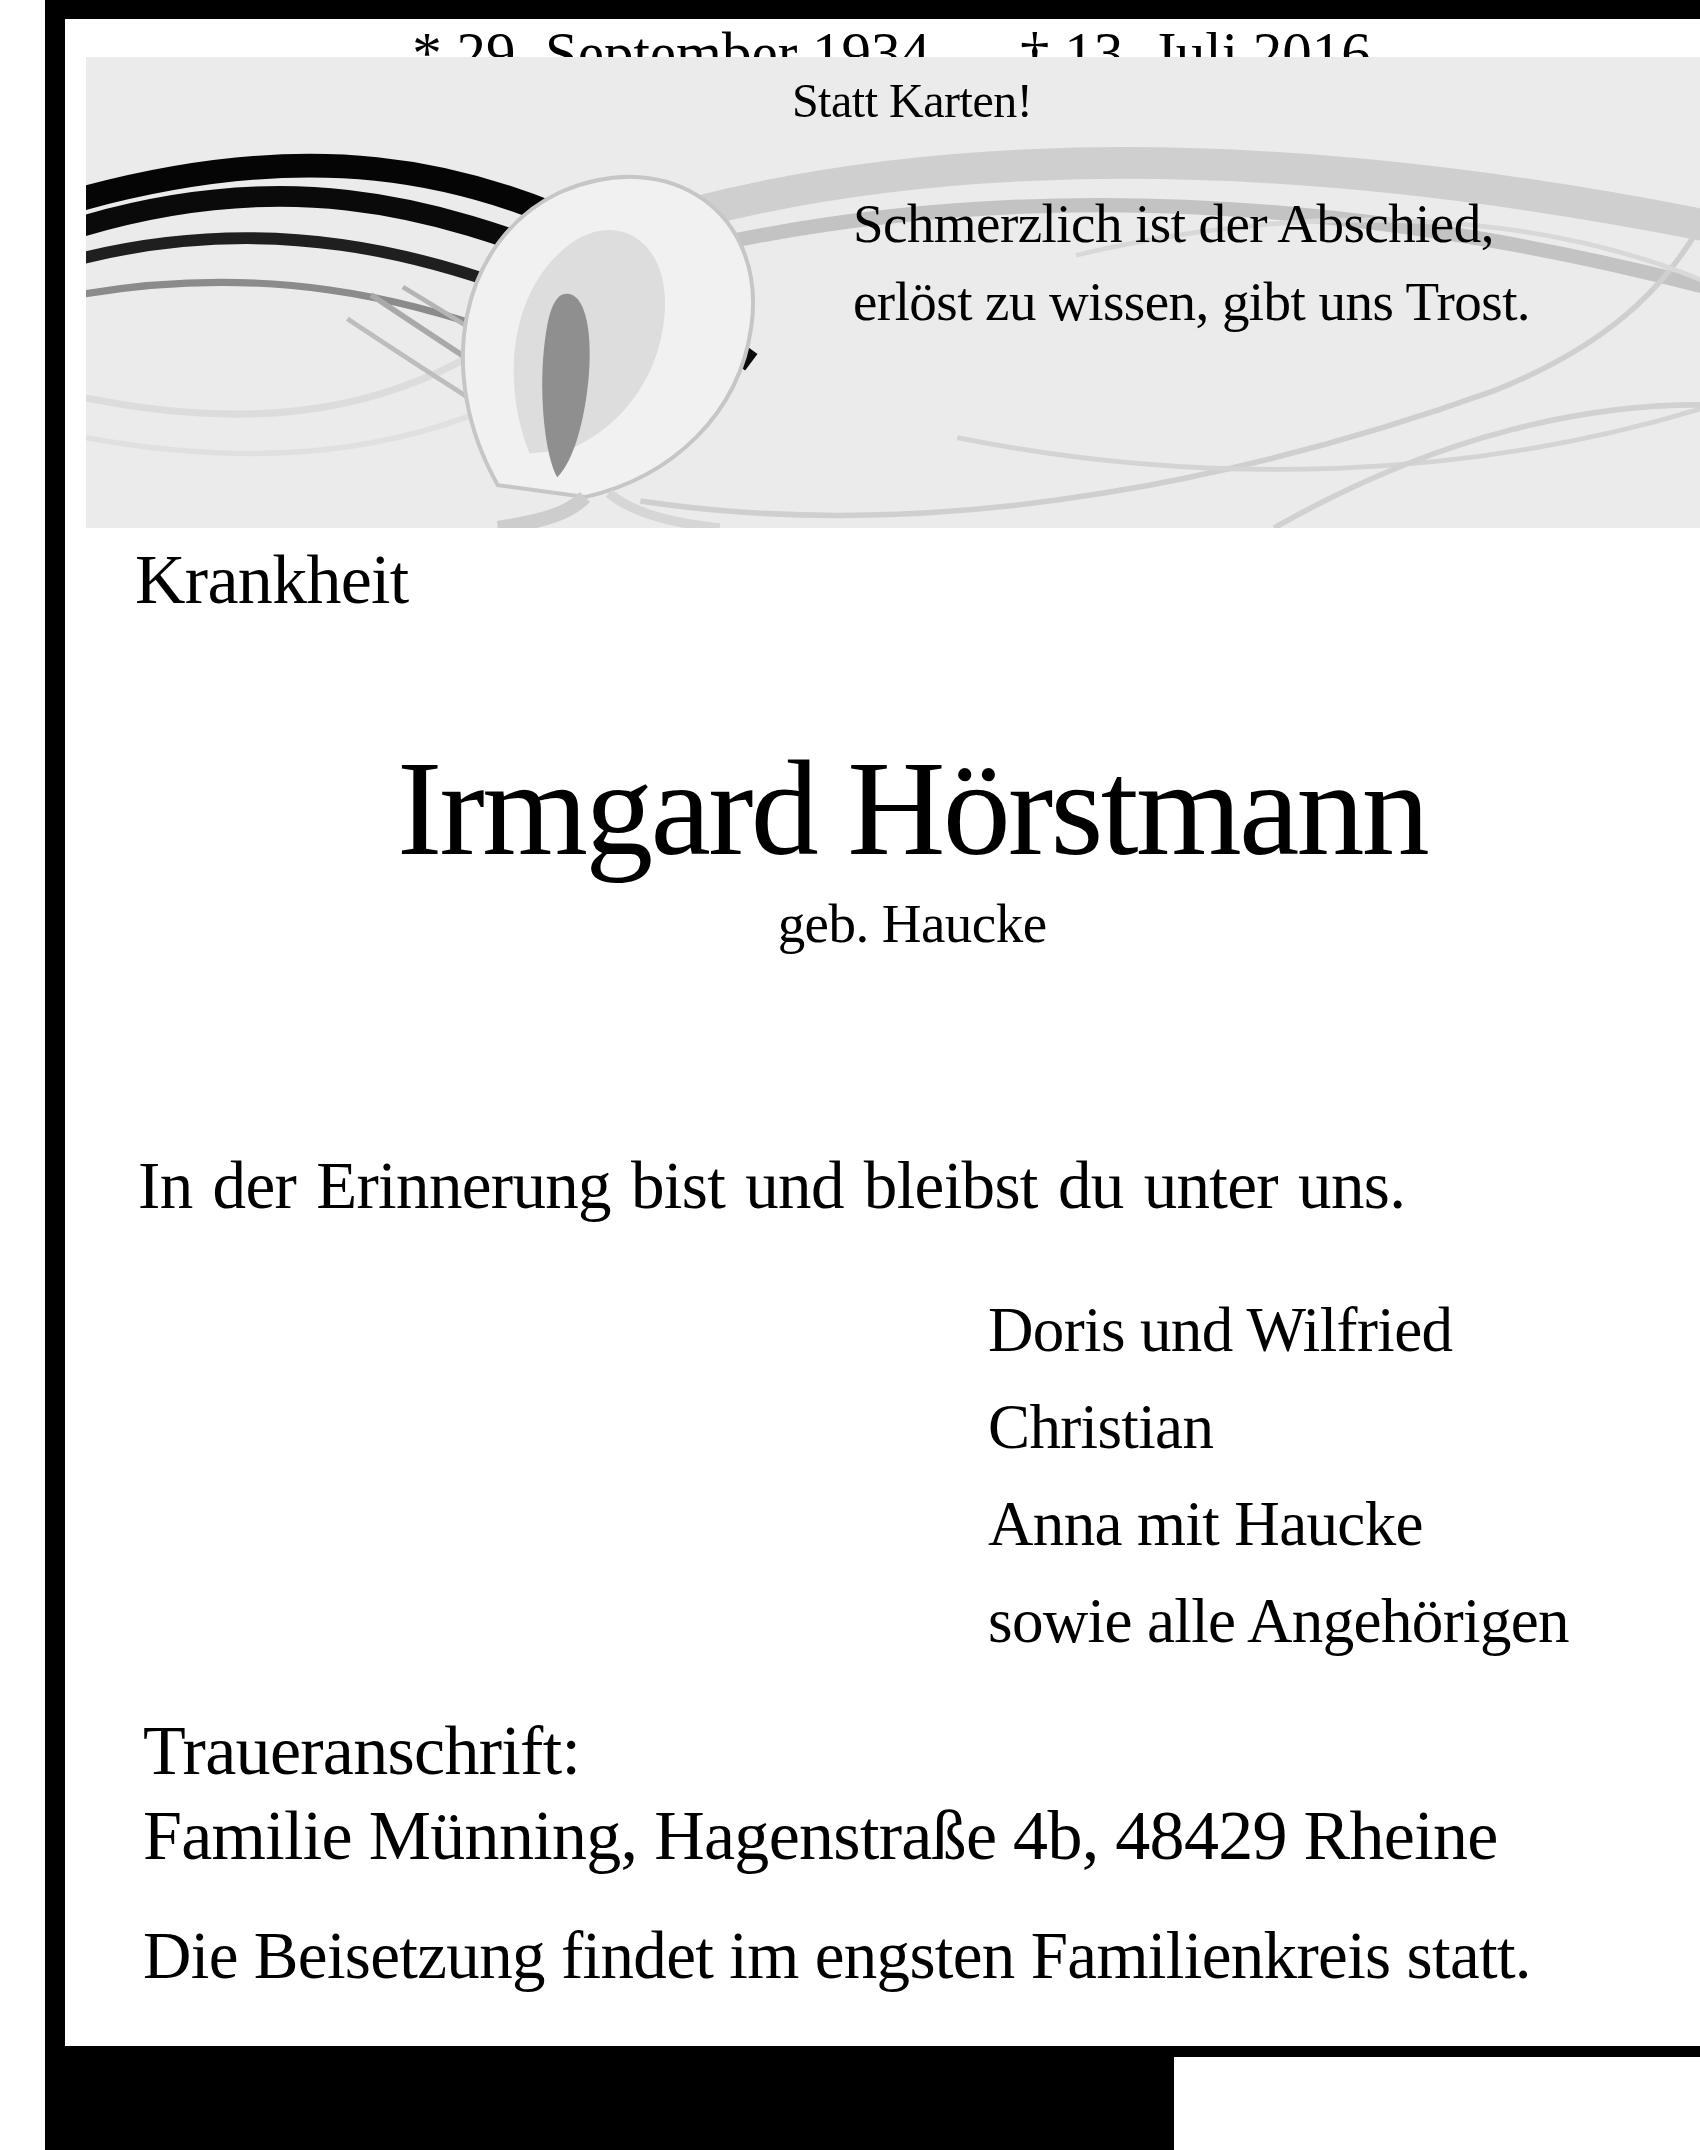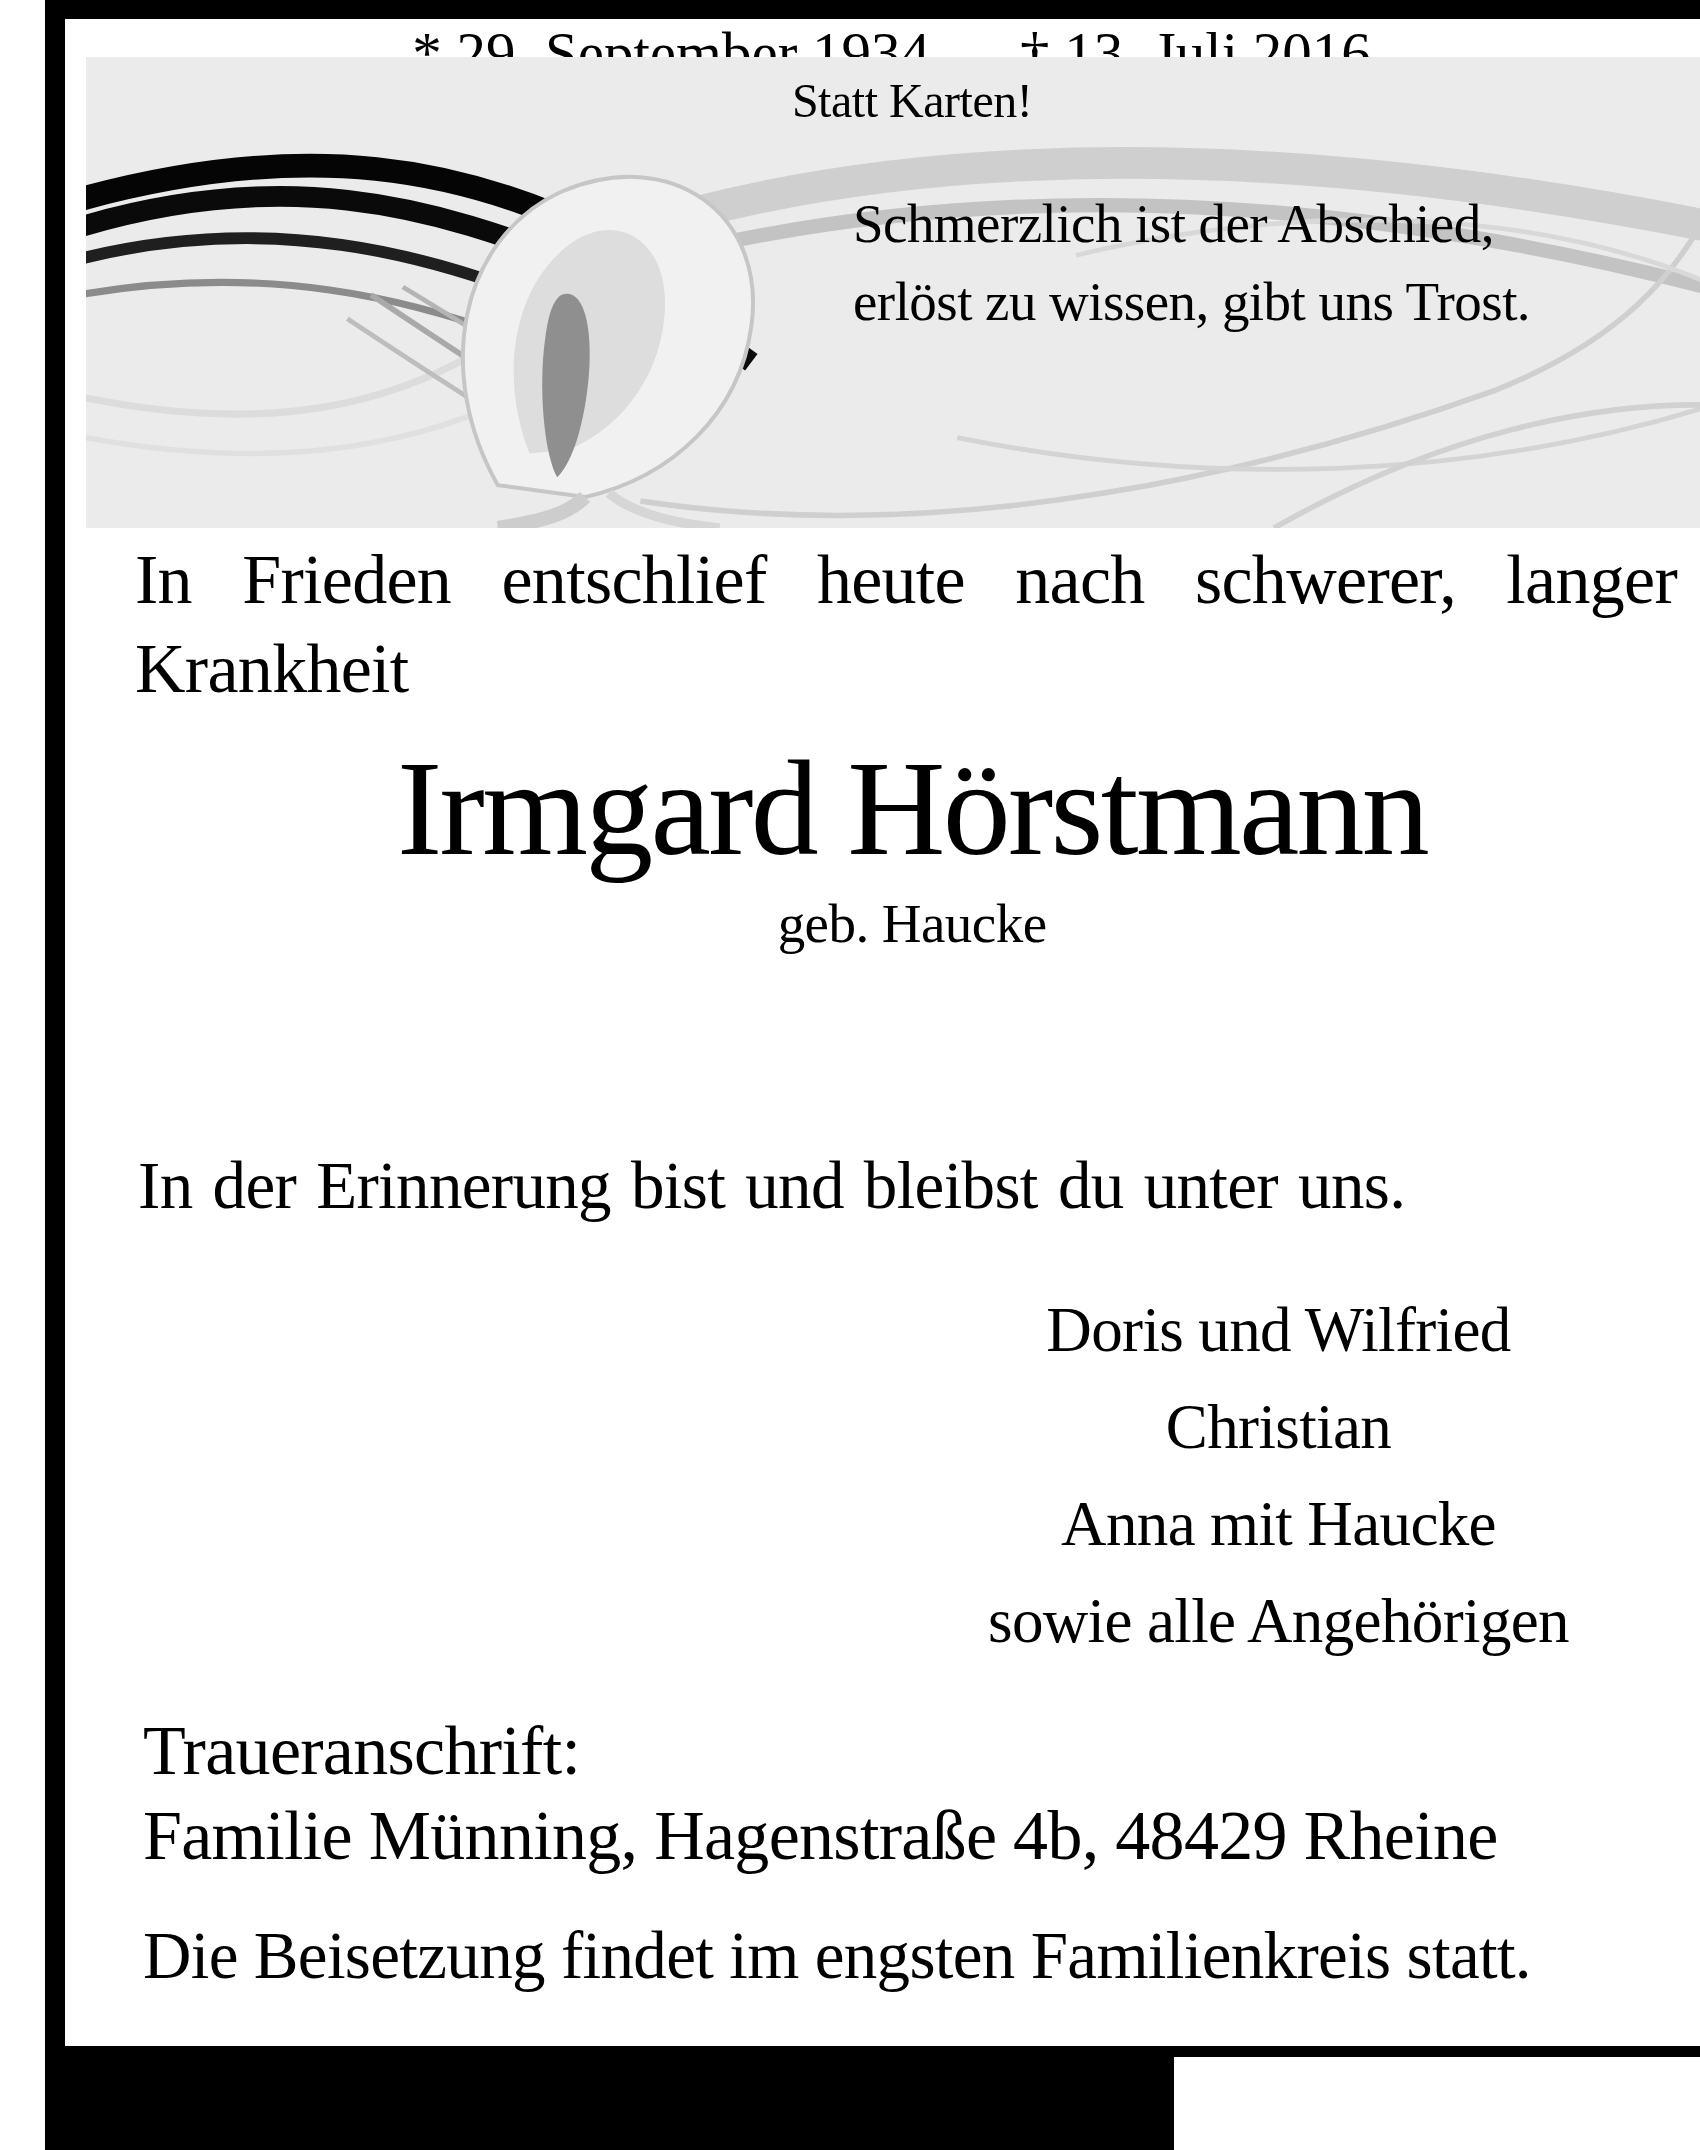--- a/index.html
+++ b/index.html
@@ -34,21 +34,21 @@
   }
   .intro .justline{text-align:justify;text-align-last:justify;}
   .name{top:711px;font-size:136px;letter-spacing:-0.02em;}
   .maiden{top:873px;font-size:55px;}
   .dates{
     left:20.6px;top:973px;width:1653px;
     display:flex;justify-content:center;gap:90px;
     font-size:59px;
   }
   .memory{left:73px;top:1128px;font-size:67px;word-spacing:0.06em;}
-  .mourners{left:923px;top:1263px;font-size:63px;line-height:97px;text-align:center;}
+  .mourners{left:923px;top:1263px;font-size:63px;line-height:97px;}
   .address{left:78px;top:1689px;font-size:70px;line-height:85px;}
   .funeral{left:78px;top:1898px;font-size:67px;}
   .bottom-block{
     position:absolute;left:0;top:2057px;
     width:1129px;height:93px;
     background:#000000;
   }
 </style>
 </head>
 <body>
@@ -89,21 +89,20 @@
     </svg>
 
     <div class="txt centerband statt">Statt Karten!</div>
 
     <div class="txt verse">
       <div>Schmerzlich ist der Abschied,</div>
       <div>erlöst zu wissen, gibt uns Trost.</div>
     </div>
 
     <div class="txt intro">
-      <div class="justline">In Frieden entschlief heute nach schwerer, langer</div>
       <div>Krankheit</div>
     </div>
 
     <div class="txt centerband name">Irmgard Hörstmann</div>
     <div class="txt centerband maiden">geb. Haucke</div>
 
     <div class="dates">
       <span>* 29. September 1934</span>
       <span>† 13. Juli 2016</span>
     </div>

